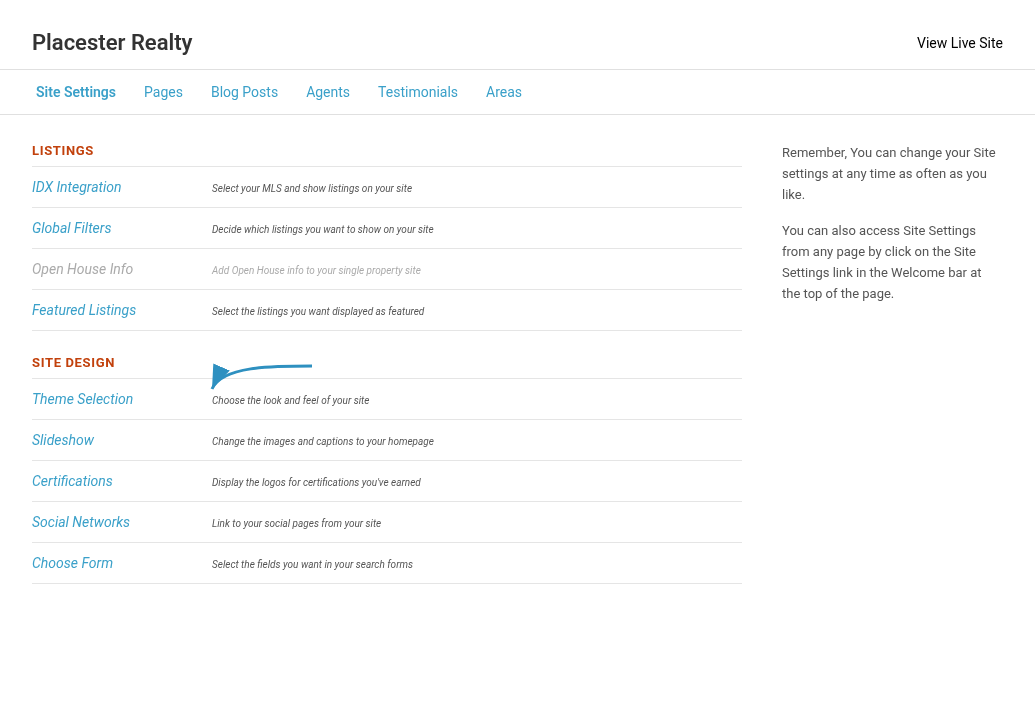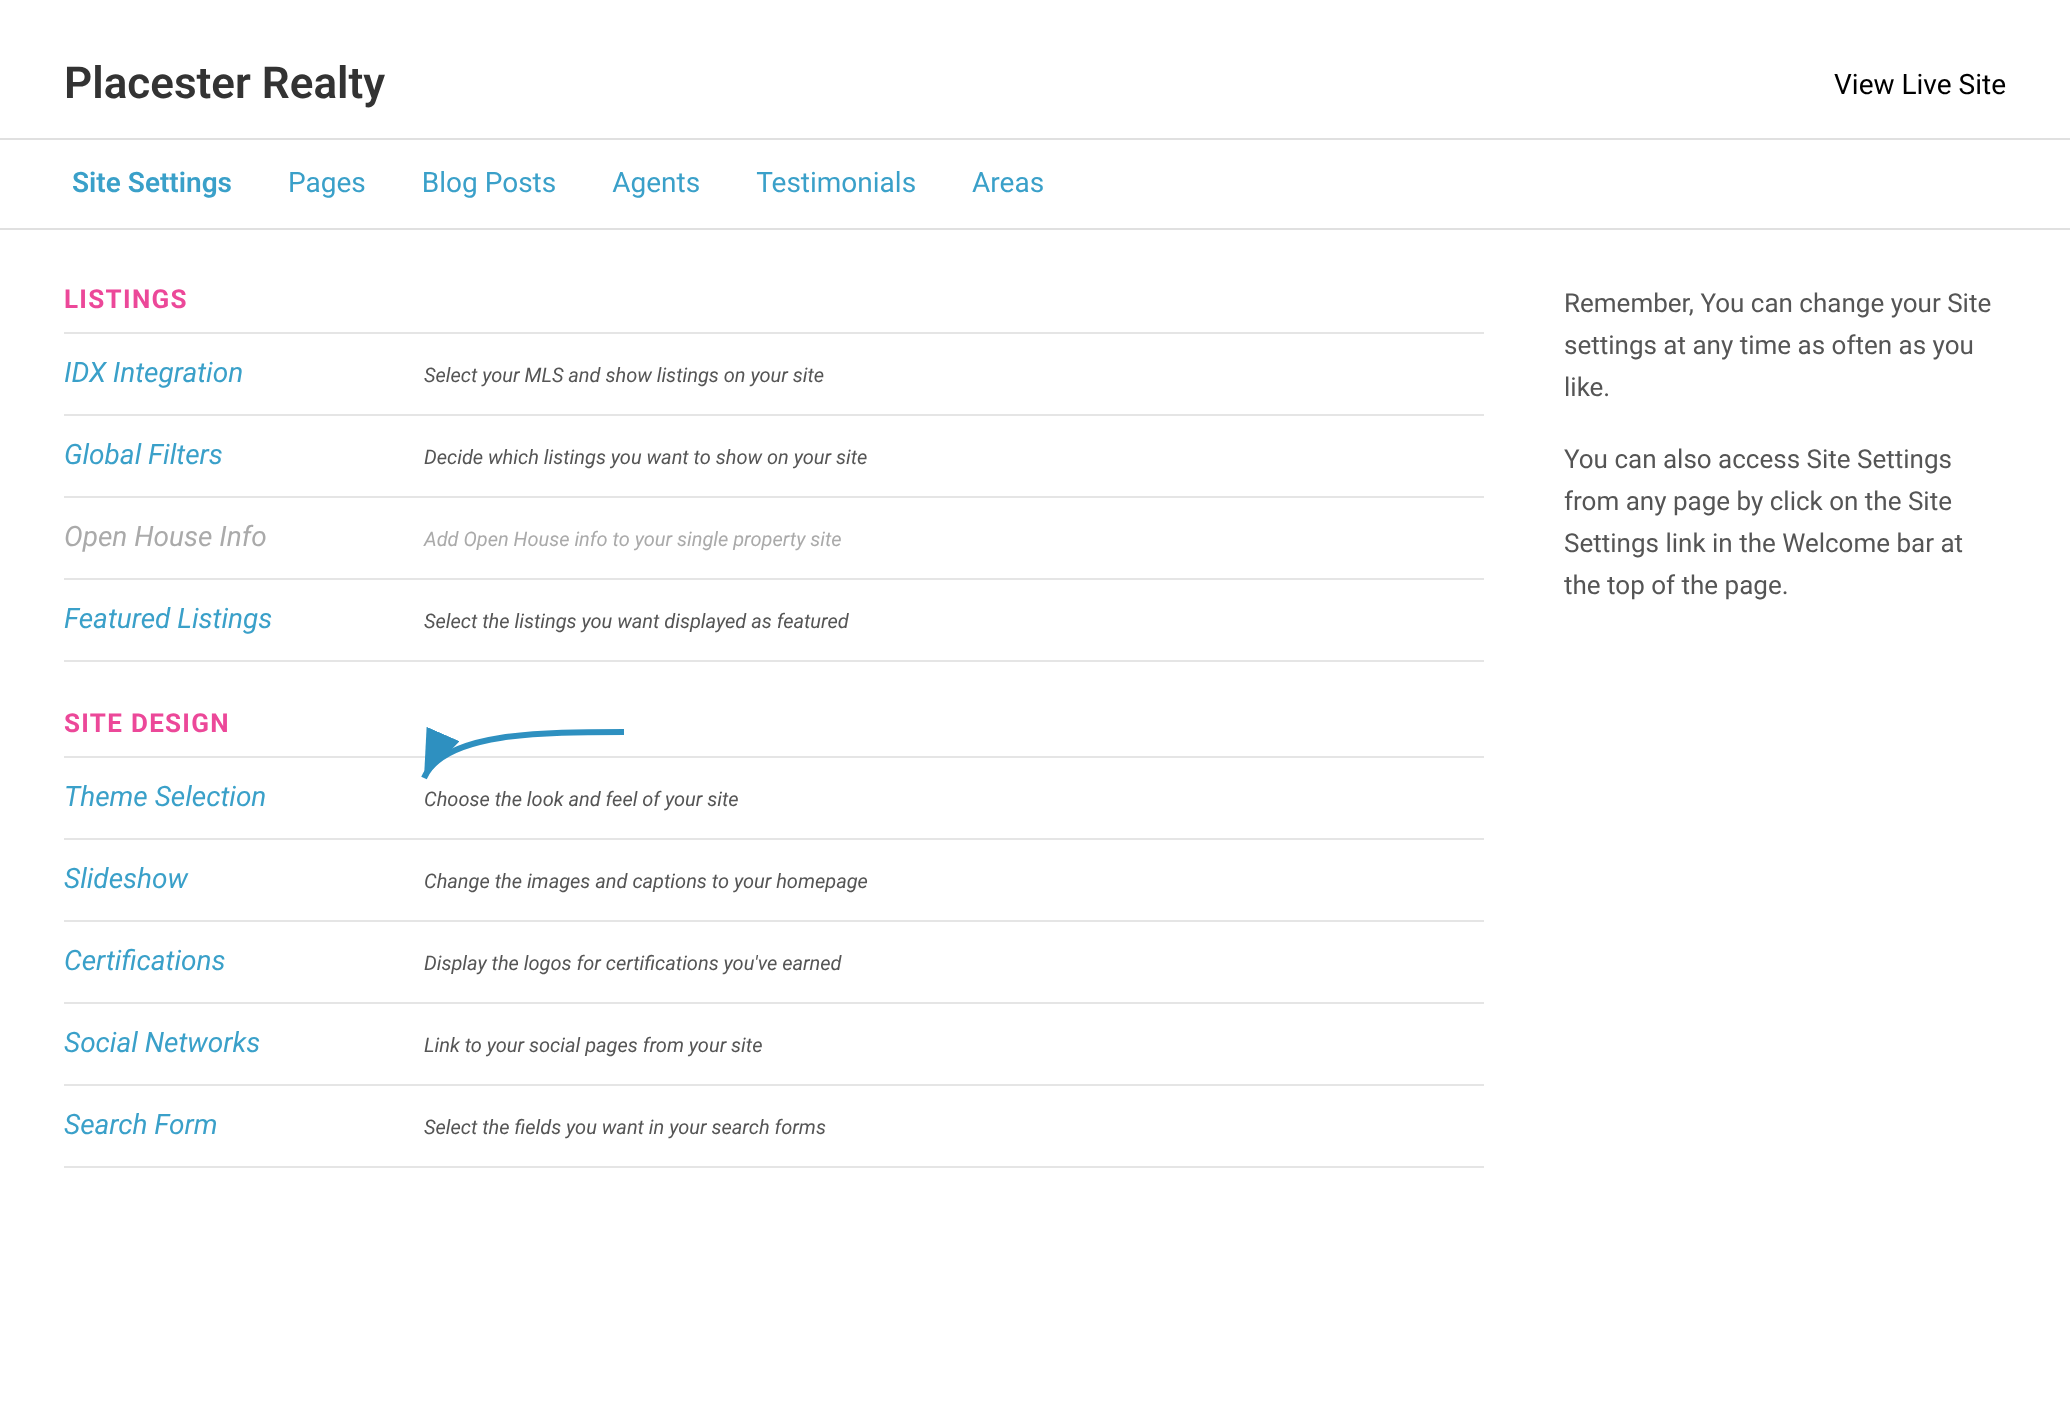--- a/index.html
+++ b/index.html
@@ -58,21 +58,21 @@
     }
     .intro-text {
       font-size: 14px;
       color: #444;
       line-height: 1.6;
       margin-bottom: 28px;
     }
     .section-header {
       font-size: 13px;
       font-weight: 700;
-      color: #ec4899;
+      color: #c2410c;
       letter-spacing: 0.05em;
       margin-bottom: 8px;
       text-transform: uppercase;
     }
     .settings-table {
       width: 100%;
       border-collapse: collapse;
       margin-bottom: 24px;
     }
     .settings-table tr {
@@ -189,21 +189,21 @@
             </tr>
             <tr>
               <td><span class="link-item">Certifications</span></td>
               <td><span class="desc-text">Display the logos for certifications you've earned</span></td>
             </tr>
             <tr>
               <td><span class="link-item">Social Networks</span></td>
               <td><span class="desc-text">Link to your social pages from your site</span></td>
             </tr>
             <tr>
-              <td><span class="link-item">Search Form</span></td>
+              <td><span class="link-item">Choose Form</span></td>
               <td><span class="desc-text">Select the fields you want in your search forms</span></td>
             </tr>
           </tbody>
       </table>
     </div>
   </div>
 
   <div class="sidebar">
     <p>Remember, You can change your Site settings at any time as often as you like.</p>
     <p>You can also access Site Settings from any page by click on the Site Settings link in the Welcome bar at the top of the page.</p>

